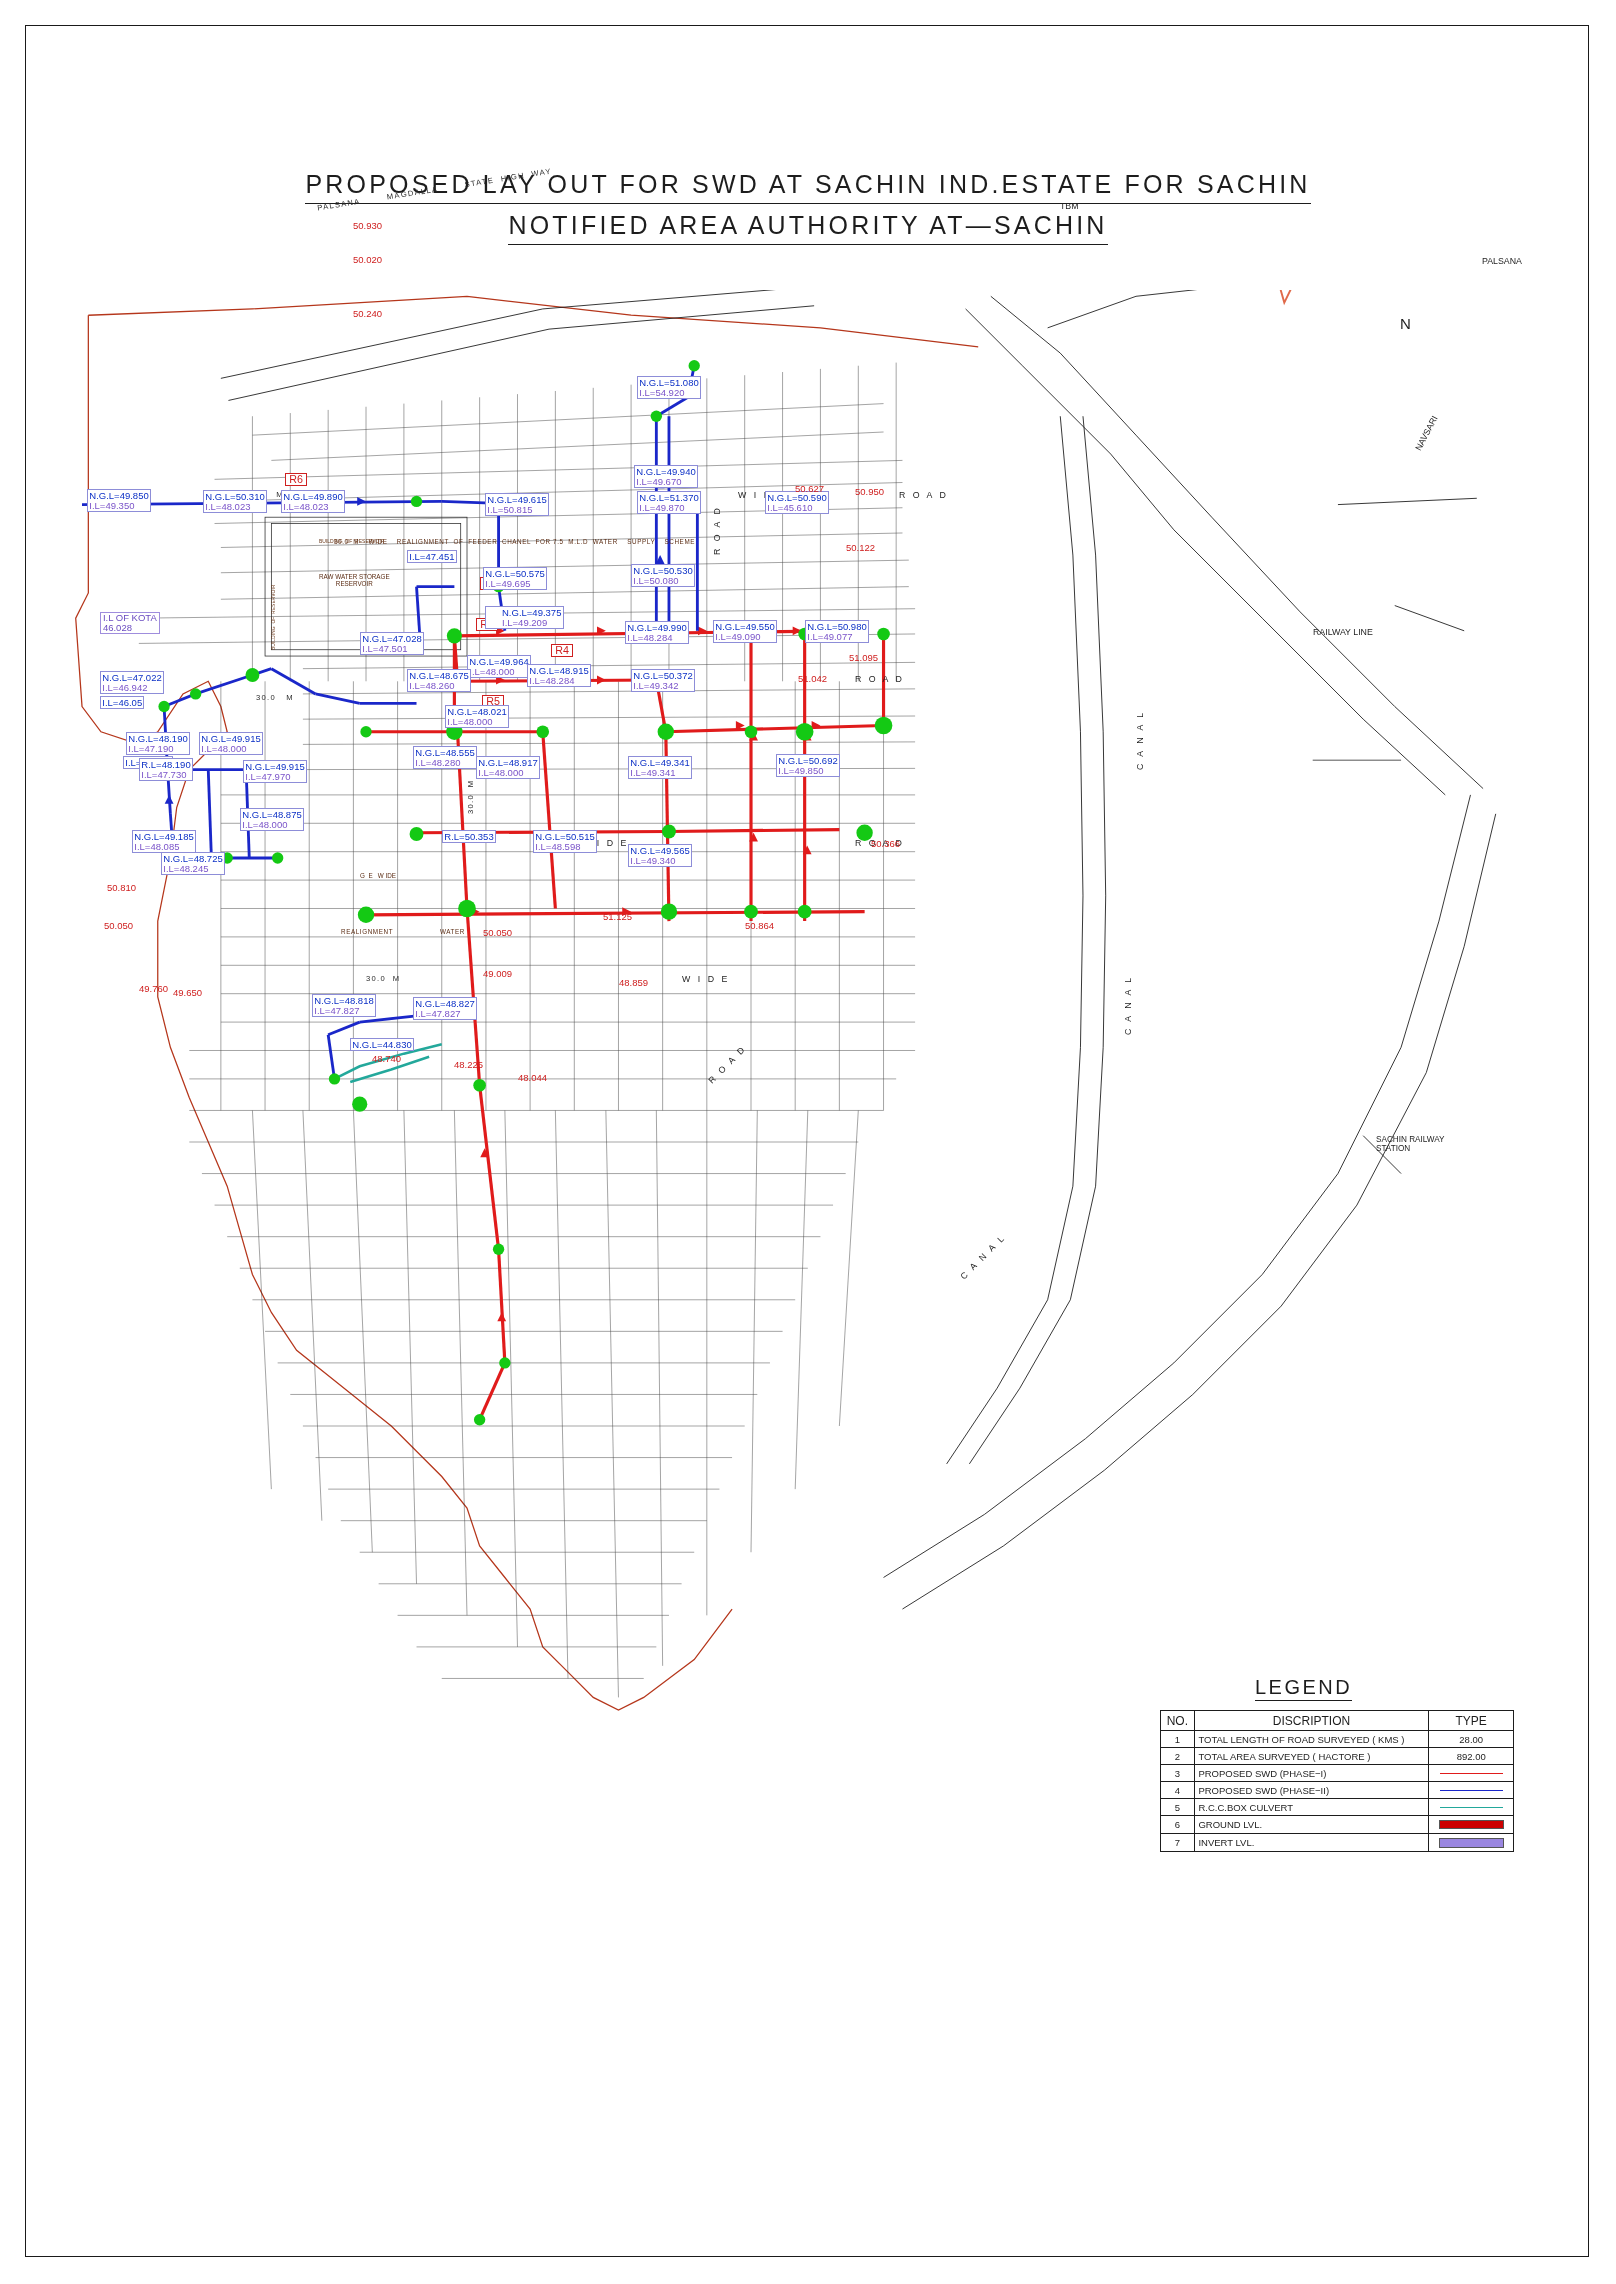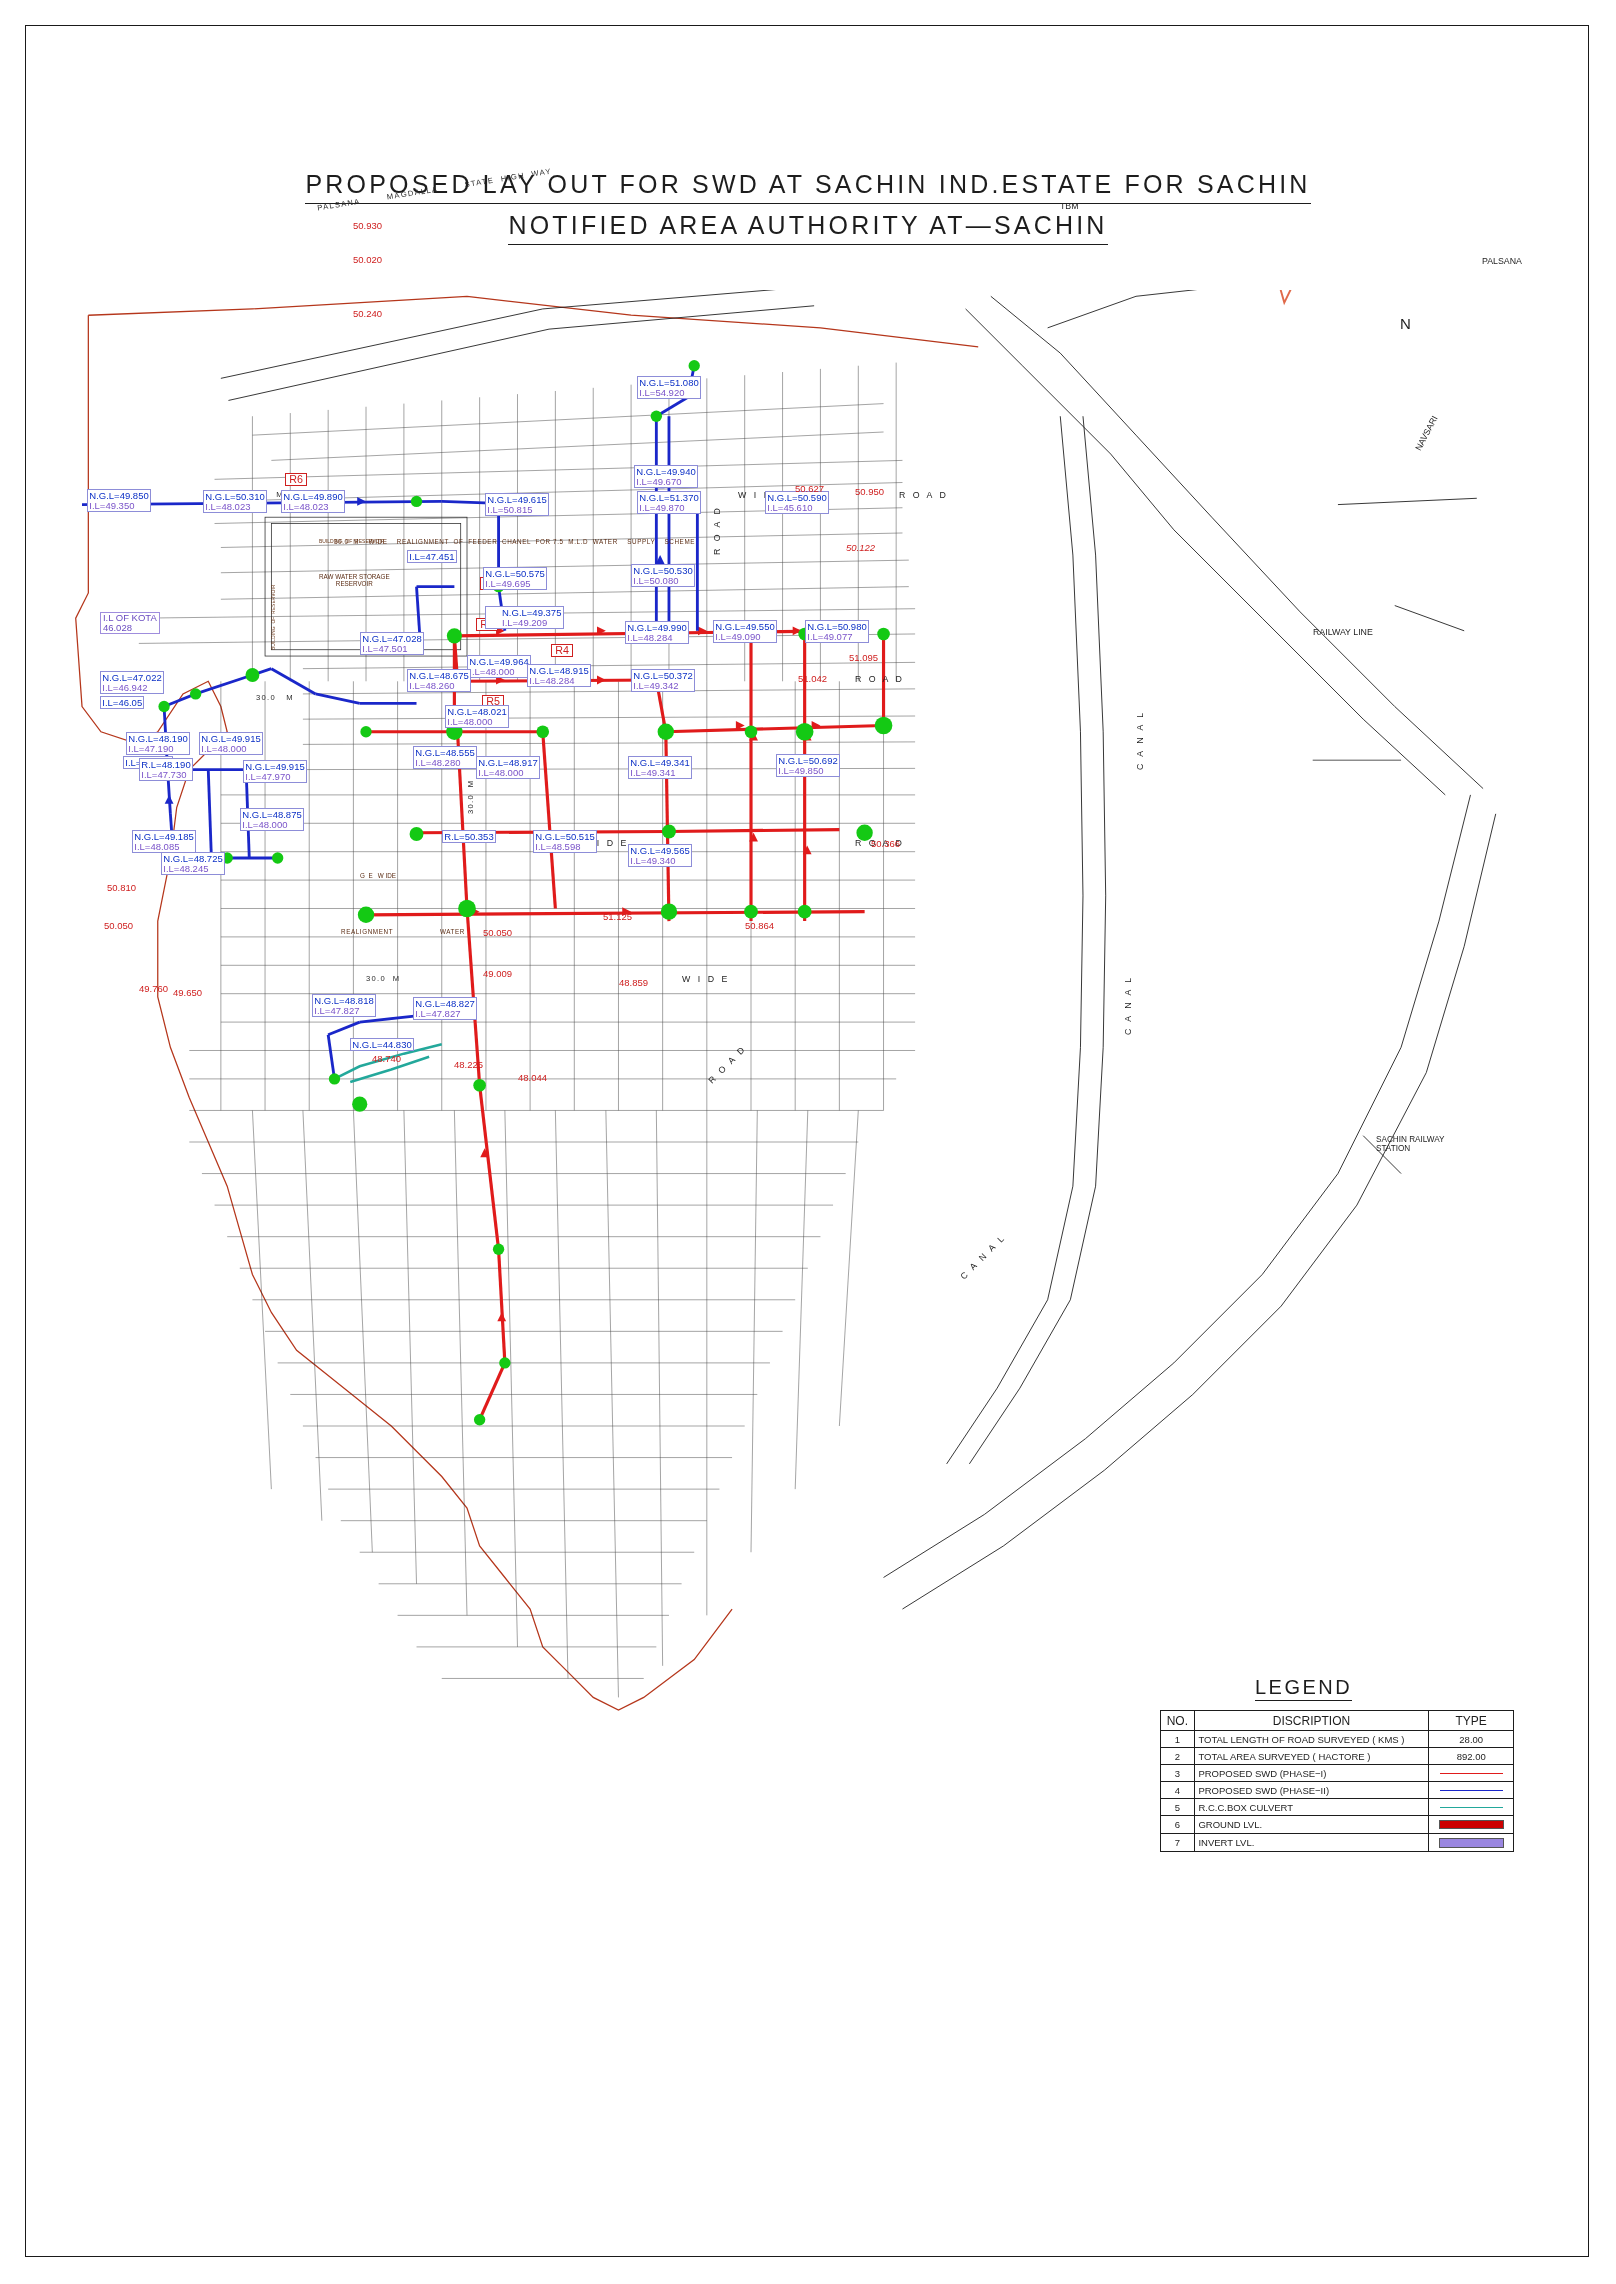--- a/index.html
+++ b/index.html
@@ -456,21 +456,21 @@
         <div class="lbl ngl" style="left: 249px; top: 704px;"><span class="l1">N.G.L=48.818</span><span class="l2">I.L=47.827</span></div>
         <div class="lbl ngl" style="left: 350px; top: 707px;"><span class="l1">N.G.L=48.827</span><span class="l2">I.L=47.827</span></div>
         <div class="lbl ngl" style="left: 287px; top: 748px;"><span class="l1">N.G.L=44.830</span></div>
       </div>
     <div id="redlevel-layer">
         <div class="lbl red" style="left: 290px; top: -69px;">50.930</div>
         <div class="lbl red" style="left: 290px; top: -35px;">50.020</div>
         <div class="lbl red" style="left: 290px; top: 19px;">50.240</div>
         <div class="lbl red" style="left: 732px; top: 194px;">50.627</div>
         <div class="lbl red" style="left: 792px; top: 197px;">50.950</div>
-        <div class="lbl red" style="left: 783px; top: 253px; font-style: italic;">50.122</div>
+        <div class="lbl red" style="left: 783px; top: 253px;">50.122</div>
         <div class="lbl red" style="left: 735px; top: 384px;">51.042</div>
         <div class="lbl red" style="left: 786px; top: 363px;">51.095</div>
         <div class="lbl red" style="left: 44px; top: 593px;">50.810</div>
         <div class="lbl red" style="left: 41px; top: 631px;">50.050</div>
         <div class="lbl red" style="left: 76px; top: 694px;">49.760</div>
         <div class="lbl red" style="left: 110px; top: 698px;">49.650</div>
         <div class="lbl red" style="left: 420px; top: 638px;">50.050</div>
         <div class="lbl red" style="left: 540px; top: 622px;">51.125</div>
         <div class="lbl red" style="left: 682px; top: 631px;">50.864</div>
         <div class="lbl red" style="left: 808px; top: 549px;">50.366</div>

